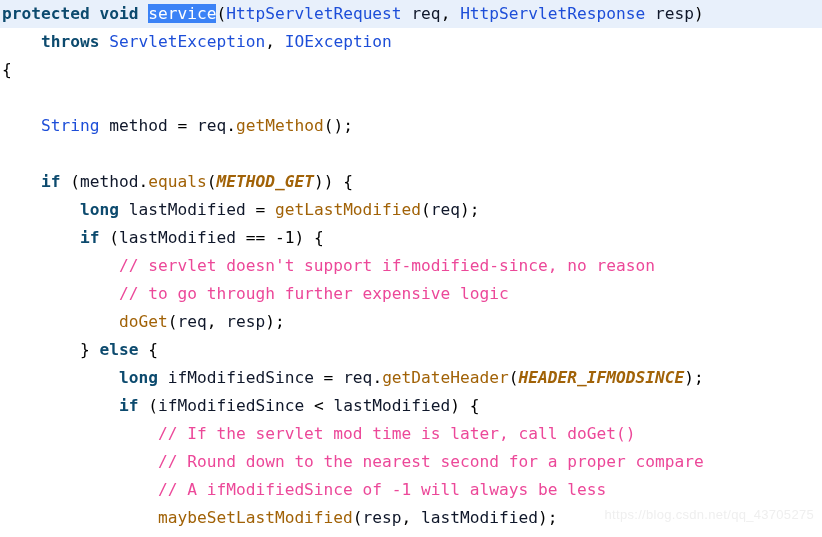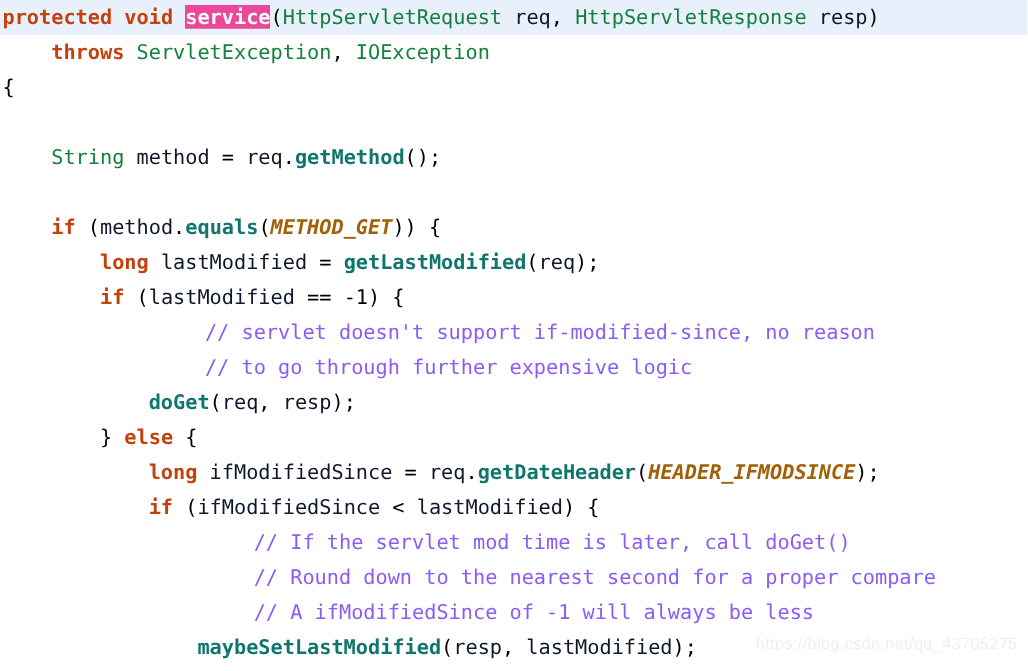--- a/index.html
+++ b/index.html
@@ -31,32 +31,32 @@
     line-height: 28px;
     padding-left: 2px;
     white-space: pre;
     color: #000000;
   }
   .line.current {
     background: #e8f0fb;
   }
 
   
-  .kw   { color: #c2410c; font-weight: bold; }   
-  .typ  { color: #15803d; }                       
+  .kw   { color: #0c4a6e; font-weight: bold; }   
+  .typ  { color: #1d4ed8; }                       
   .par  { color: #0f172a; }                       
-  .mth  { color: #0f766e; font-weight: bold; }    
+  .mth  { color: #a16207; font-weight: normal; }    
   .cst  { color: #a16207; font-weight: bold; font-style: italic; } 
-  .cm   { color: #8b5cf6; margin-left: 45px; }                       
+  .cm   { color: #ec4899; }                       
   .pun  { color: #000000; }
 
   .sel {
-    background: #ec4899;
+    background: #3b82f6;
     color: #ffffff;
-    font-weight: bold;
+    font-weight: normal;
   }
 
   .watermark {
     position: absolute;
     right: 8px;
     bottom: 8px;
     font-family: "Liberation Sans", sans-serif;
     font-size: 13px;
     letter-spacing: 0.3px;
     color: #efefef;

